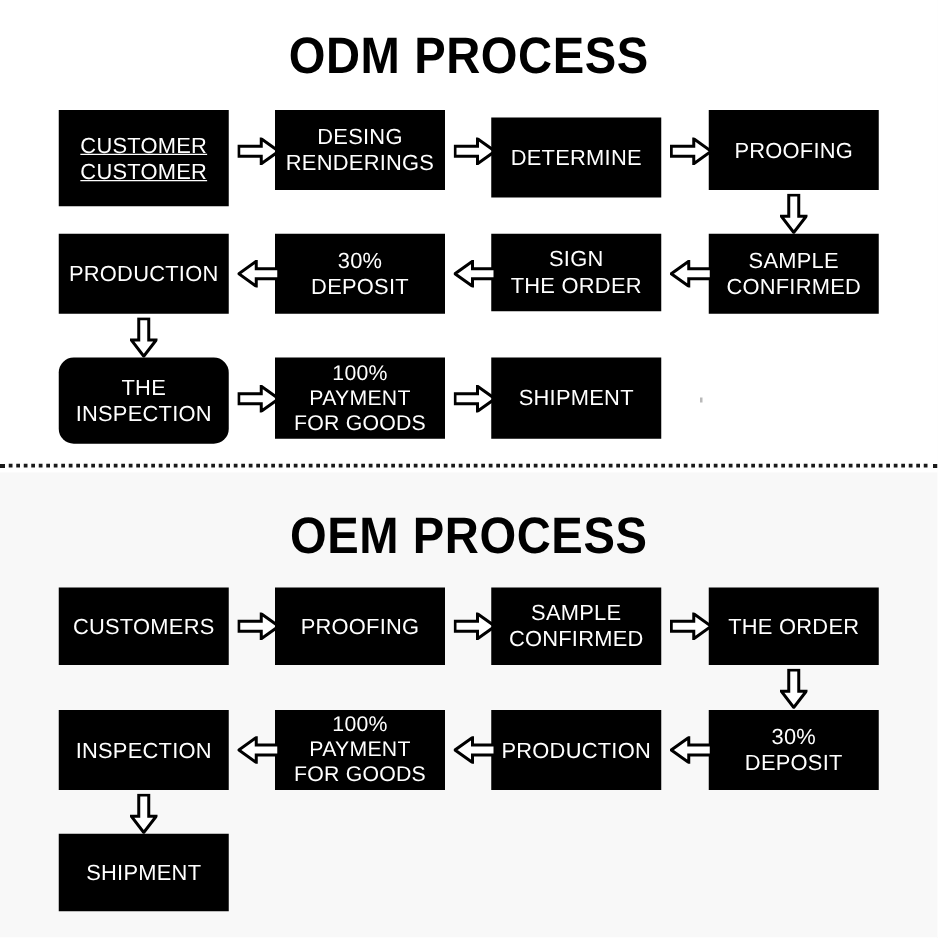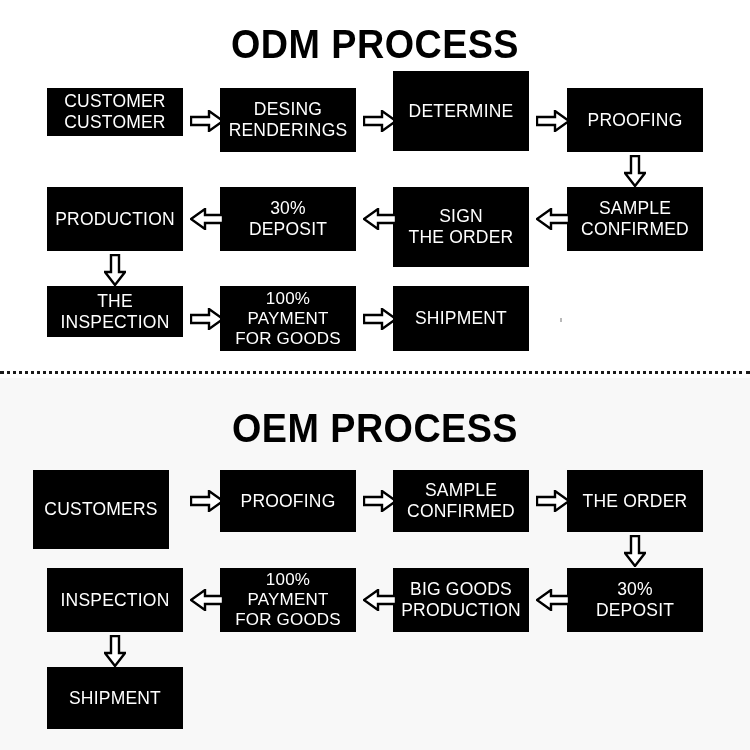--- a/index.html
+++ b/index.html
@@ -84,21 +84,21 @@
 </style>
 </head>
 <body>
 
 <div id="page">
 
   <div class="section" id="odm-section">
 
     <div class="title" id="odm-title">ODM PROCESS</div>
 
-    <div class="box" style="left:47px; top:88px; width:136px; height:48px;">
+    <div class="box" style="left:47px; top:88px; width:136px; height:77px;text-decoration:underline;">
       <span class="lines">
         <span class="ln">CUSTOMER</span>
         <span class="ln">CUSTOMER</span>
       </span>
     </div>
 
     <div class="arrow" style="left:190px; top:110px;">
       <svg width="34" height="22" viewBox="0 0 34 22">
         <path d="M1 7 L19 7 L19 1 L33 11 L19 21 L19 15 L1 15 Z" fill="#ffffff" stroke="#000000" stroke-width="2.4" stroke-linejoin="miter"></path>
       </svg>
@@ -110,21 +110,21 @@
         <span class="ln">RENDERINGS</span>
       </span>
     </div>
 
     <div class="arrow" style="left:363px; top:110px;">
       <svg width="34" height="22" viewBox="0 0 34 22">
         <path d="M1 7 L19 7 L19 1 L33 11 L19 21 L19 15 L1 15 Z" fill="#ffffff" stroke="#000000" stroke-width="2.4" stroke-linejoin="miter"></path>
       </svg>
     </div>
 
-    <div class="box" style="left:393px; top:71px; width:136px; height:80px;">
+    <div class="box" style="left:393px; top:94px; width:136px; height:64px;">
       <span class="lines">
         <span class="ln">DETERMINE</span>
       </span>
     </div>
 
     <div class="arrow" style="left:536px; top:110px;">
       <svg width="34" height="22" viewBox="0 0 34 22">
         <path d="M1 7 L19 7 L19 1 L33 11 L19 21 L19 15 L1 15 Z" fill="#ffffff" stroke="#000000" stroke-width="2.4" stroke-linejoin="miter"></path>
       </svg>
     </div>
@@ -147,21 +147,21 @@
         <span class="ln">CONFIRMED</span>
       </span>
     </div>
 
     <div class="arrow" style="left:536px; top:208px;">
       <svg width="34" height="22" viewBox="0 0 34 22">
         <path d="M33 7 L15 7 L15 1 L1 11 L15 21 L15 15 L33 15 Z" fill="#ffffff" stroke="#000000" stroke-width="2.4" stroke-linejoin="miter"></path>
       </svg>
     </div>
 
-    <div class="box" style="left:393px; top:187px; width:136px; height:80px;">
+    <div class="box" style="left:393px; top:187px; width:136px; height:62px;">
       <span class="lines">
         <span class="ln">SIGN</span>
         <span class="ln">THE ORDER</span>
       </span>
     </div>
 
     <div class="arrow" style="left:363px; top:208px;">
       <svg width="34" height="22" viewBox="0 0 34 22">
         <path d="M33 7 L15 7 L15 1 L1 11 L15 21 L15 15 L33 15 Z" fill="#ffffff" stroke="#000000" stroke-width="2.4" stroke-linejoin="miter"></path>
       </svg>
@@ -185,21 +185,21 @@
         <span class="ln">PRODUCTION</span>
       </span>
     </div>
 
     <div class="arrow" style="left:104px; top:254px;">
       <svg width="22" height="32" viewBox="0 0 22 32">
         <path d="M7 1 L15 1 L15 18 L21 18 L11 31 L1 18 L7 18 Z" fill="#ffffff" stroke="#000000" stroke-width="2.4" stroke-linejoin="miter"></path>
       </svg>
     </div>
 
-    <div class="box" style="left:47px; top:286px; width:136px; height:51px;">
+    <div class="box" style="left:47px; top:286px; width:136px; height:69px;border-radius:12px;">
       <span class="lines">
         <span class="ln">THE</span>
         <span class="ln">INSPECTION</span>
       </span>
     </div>
 
     <div class="arrow" style="left:190px; top:308px;">
       <svg width="34" height="22" viewBox="0 0 34 22">
         <path d="M1 7 L19 7 L19 1 L33 11 L19 21 L19 15 L1 15 Z" fill="#ffffff" stroke="#000000" stroke-width="2.4" stroke-linejoin="miter"></path>
       </svg>
@@ -227,21 +227,21 @@
 
     <div class="speck" style="left:560px; top:318px;"></div>
   </div>
 
   <div class="divider"></div>
 
   <div class="section" id="oem-section"></div>
 
   <div class="title" id="oem-title">OEM PROCESS</div>
 
-  <div class="box" style="left:33px; top:470px; width:136px; height:79px;">
+  <div class="box" style="left:47px; top:470px; width:136px; height:62px;">
     <span class="lines">
       <span class="ln">CUSTOMERS</span>
     </span>
   </div>
 
   <div class="arrow" style="left:190px; top:490px;">
     <svg width="34" height="22" viewBox="0 0 34 22">
       <path d="M1 7 L19 7 L19 1 L33 11 L19 21 L19 15 L1 15 Z" fill="#ffffff" stroke="#000000" stroke-width="2.4" stroke-linejoin="miter"></path>
     </svg>
   </div>
@@ -291,21 +291,20 @@
   </div>
 
   <div class="arrow" style="left:536px; top:589px;">
     <svg width="34" height="22" viewBox="0 0 34 22">
       <path d="M33 7 L15 7 L15 1 L1 11 L15 21 L15 15 L33 15 Z" fill="#ffffff" stroke="#000000" stroke-width="2.4" stroke-linejoin="miter"></path>
     </svg>
   </div>
 
   <div class="box" style="left:393px; top:568px; width:136px; height:64px;">
     <span class="lines">
-      <span class="ln">BIG GOODS</span>
       <span class="ln">PRODUCTION</span>
     </span>
   </div>
 
   <div class="arrow" style="left:363px; top:589px;">
     <svg width="34" height="22" viewBox="0 0 34 22">
       <path d="M33 7 L15 7 L15 1 L1 11 L15 21 L15 15 L33 15 Z" fill="#ffffff" stroke="#000000" stroke-width="2.4" stroke-linejoin="miter"></path>
     </svg>
   </div>
 

